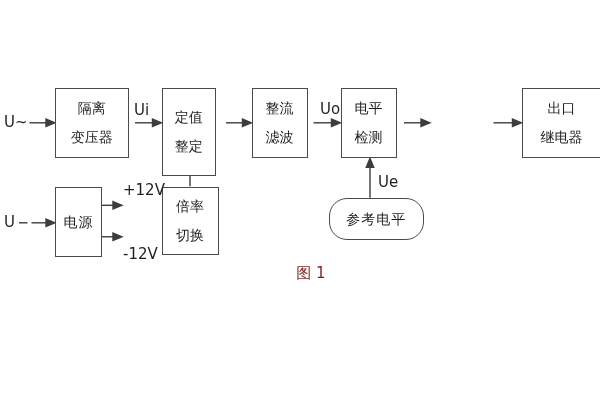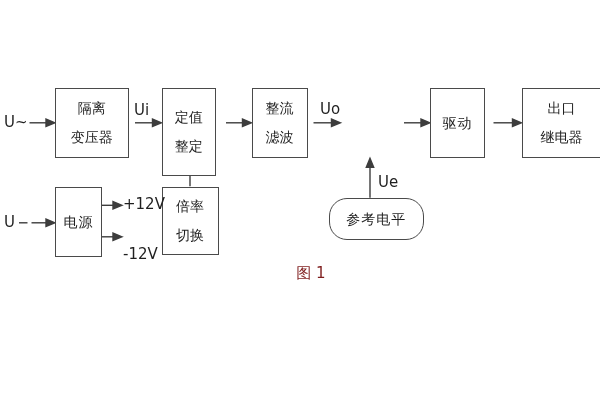--- a/index.html
+++ b/index.html
@@ -49,21 +49,21 @@
   #b-relay{left:521.5px;top:88px;width:80px;height:69.5px;}
   #b-power{left:55px;top:186.5px;width:47px;height:70px;}
   #b-ratio{left:161.5px;top:186.5px;width:57px;height:68.5px;}
   #b-ref{left:329px;top:198px;width:94.5px;height:42px;border-radius:18px;}
   
   #lbl-u-ac{left:4px;top:114px;}
   #lbl-ui{left:134px;top:102px;}
   #lbl-uo{left:320px;top:101px;}
   #lbl-ue{left:378px;top:174px;}
   #lbl-u-dc{left:4px;top:214px;}
-  #lbl-p12{left:123px;top:196px;}
+  #lbl-p12{left:123px;top:182px;}
   #lbl-m12{left:123px;top:246px;}
   svg.wires{position:absolute;left:0;top:0;pointer-events:none;}
 </style>
 </head>
 <body>
 
 <div id="canvas">
 
   <svg class="wires" width="600" height="400" viewBox="0 0 600 400">
     <g stroke="#3d3d3d" stroke-width="1.4" fill="#3d3d3d">
@@ -124,22 +124,23 @@
     <span class="ln">变压器</span>
   </div>
   <div class="block" id="b-setting">
     <span class="ln">定值</span>
     <span class="ln">整定</span>
   </div>
   <div class="block" id="b-rectifier">
     <span class="ln">整流</span>
     <span class="ln">滤波</span>
   </div>
-  <div class="block" id="b-driver">
-    <span class="ln-single">驱动</span>
+  <div class="block" id="b-level">
+    <span class="ln">电平</span>
+    <span class="ln">检测</span>
   </div>
   <div class="block" id="b-relay">
     <span class="ln">出口</span>
     <span class="ln">继电器</span>
   </div>
 
   <div class="block" id="b-power">
     <span class="ln-single">电源</span>
   </div>
   <div class="block" id="b-ratio">

